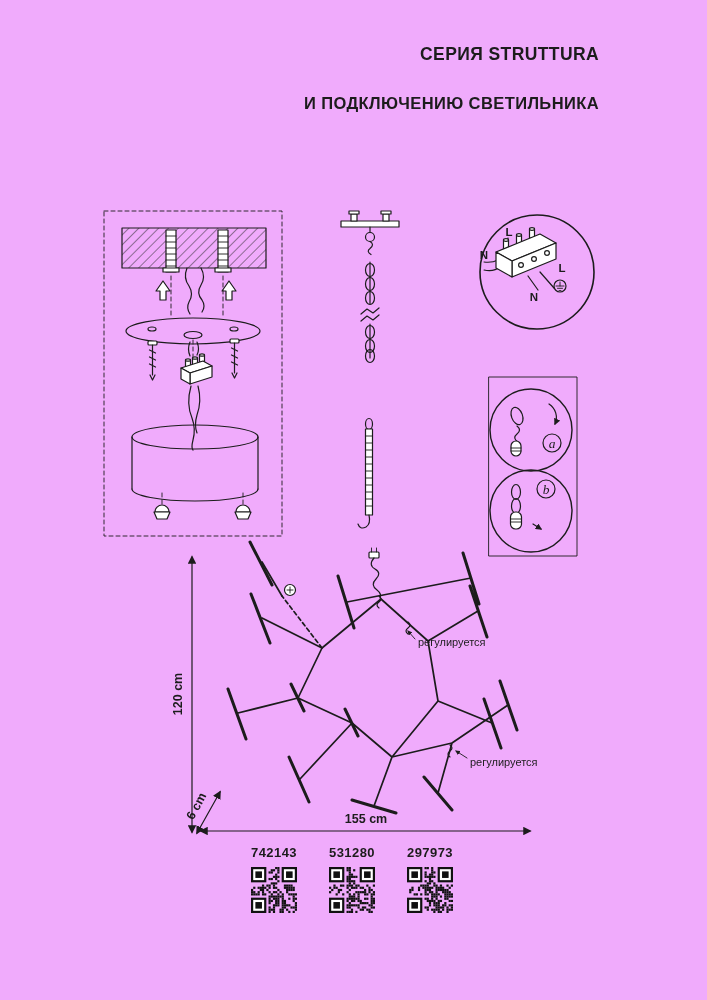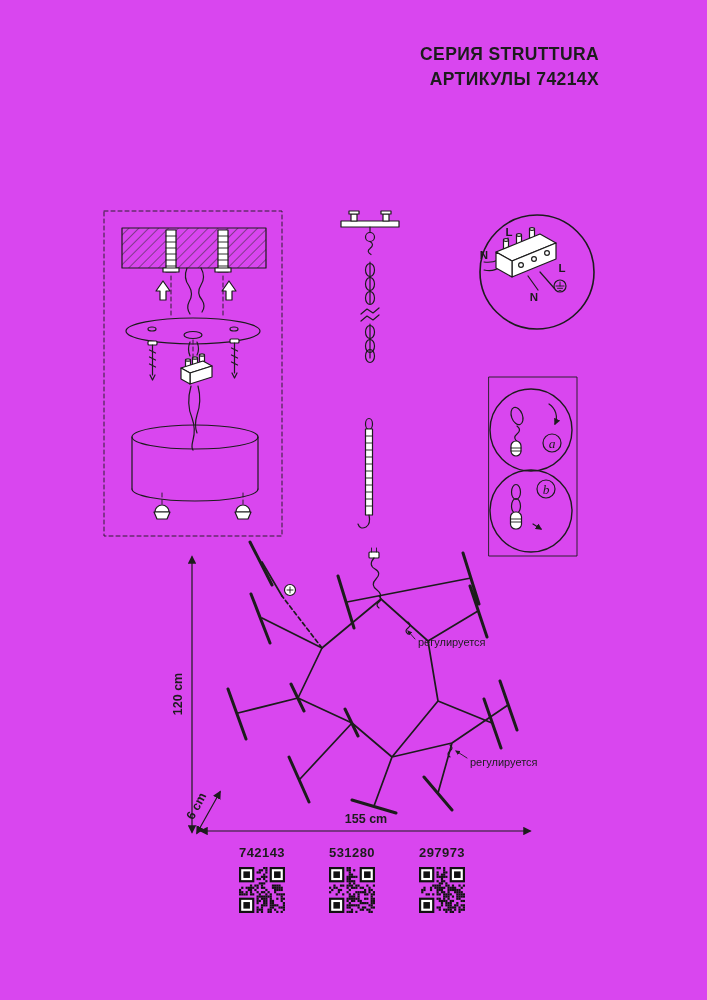--- a/index.html
+++ b/index.html
@@ -1,50 +1,50 @@
 <!DOCTYPE html>
 <html><head>
 <meta charset="utf-8">
 <style>
   html,body { margin:0; padding:0; background:#e8e8e8; }
   .page {
     position:relative; width:707px; height:1000px; margin:0 auto;
-    background:#d946ef; overflow:hidden;
+    background:#f0abfc; overflow:hidden;
     font-family:"Liberation Sans", sans-serif; color:#1c1c1c;
   }
   .hdr { position:absolute; top:42px; right:108px; text-align:right; font-weight:bold; letter-spacing:.4px; }
   .hdr-l1, .hdr-l2 { font-size:17.5px; line-height:25px; }
   .hdr-gap { height:24px; }
   .hdr-l3, .hdr-l4 { font-size:16.5px; line-height:25px; }
 
   svg.art { position:absolute; left:0; top:0; }
   .ln   { stroke:#1c1c1c; fill:none; stroke-width:1.2; stroke-linecap:round; stroke-linejoin:round; }
   .thin { stroke-width:0.9; }
   .dash { stroke-dasharray:4 3; }
   .rod  { stroke-width:1.7; }
   .stick{ stroke-width:3; }
   .lbl    { font:bold 11.5px "Liberation Sans",sans-serif; fill:#1c1c1c; stroke:none; }
   .abtxt  { font:italic 13.5px "Liberation Serif",serif; fill:#1c1c1c; stroke:none; }
   .dimtxt { font:bold 12.5px "Liberation Sans",sans-serif; fill:#1c1c1c; stroke:none; }
   .anntxt { font:11px "Liberation Sans",sans-serif; fill:#1c1c1c; stroke:none; }
 
-  .articles { position:absolute; top:845px; left:352px; transform:translateX(-50%); display:flex; gap:22px; }
+  .articles { position:absolute; top:845px; left:352px; transform:translateX(-50%); display:flex; gap:10px; }
   .article  { width:68px; text-align:center; }
   .article-number { font-weight:bold; font-size:13px; letter-spacing:.4px; }
   .qr { width:46px; height:46px; margin:7px auto 0; }
 </style>
 </head>
 <body>
 
 <div class="page">
 
   <div class="hdr">
     <div class="hdr-l1">СЕРИЯ STRUTTURA</div>
-    <div class="hdr-l2">АРТИКУЛЫ 74214X</div>
     <div class="hdr-gap"></div>
+    <div class="hdr-l4">И ПОДКЛЮЧЕНИЮ СВЕТИЛЬНИКА</div>
   </div>
 
   <svg class="art" width="707" height="1000" viewBox="0 0 707 1000">
     <defs>
       <pattern id="hatch" width="7" height="7" patternUnits="userSpaceOnUse" patternTransform="rotate(45)">
         <line x1="0" y1="0" x2="0" y2="7" stroke="#2b2b2b" stroke-width="1"></line>
       </pattern>
       <marker id="arr" viewBox="0 0 10 10" refX="8" refY="5" markerWidth="7" markerHeight="7" orient="auto-start-reverse">
         <path d="M0,0 L10,5 L0,10 Z" fill="#1c1c1c"></path>
       </marker>

